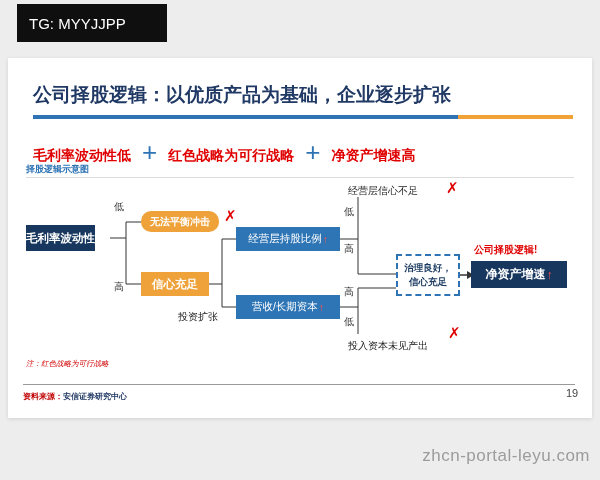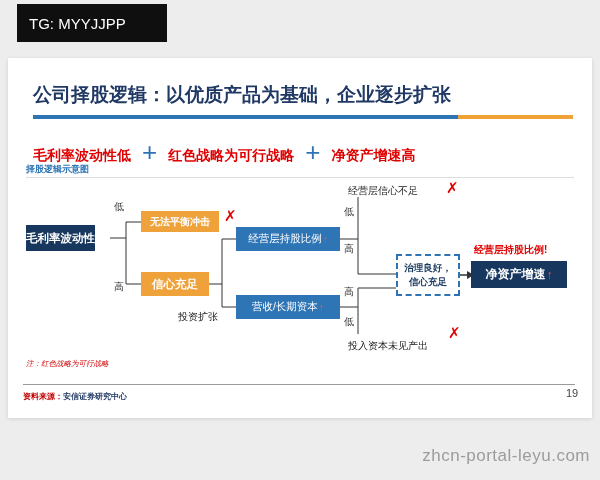--- a/index.html
+++ b/index.html
@@ -95,21 +95,21 @@
   <div class="section-label">择股逻辑示意图</div>
   <div class="section-line"></div>
 
   <div class="box navy" style="left:18px;top:167px;width:69px;height:26px;font-size:11.5px;">
     <span>毛利率波动性</span>
   </div>
 
   <div class="lbl" style="left:106px;top:142px;">低</div>
   <div class="lbl" style="left:106px;top:222px;">高</div>
 
-  <div class="box orange" style="left:133px;top:153px;width:78px;height:21px;font-size:10px;">
+  <div class="box orange" style="left:133px;top:153px;width:78px;height:21px;font-size:10px;border-radius:10px;">
     <span>无法平衡冲击</span>
   </div>
   <div class="cross" style="left:216px;top:149px;">✗</div>
 
   <div class="box orange" style="left:133px;top:214px;width:68px;height:24px;font-size:11.5px;">
     <span>信心充足</span>
   </div>
 
   <div class="box blue" style="left:228px;top:169px;width:104px;height:24px;font-size:10.5px;">
     <span>经营层持股比例</span>
@@ -132,21 +132,21 @@
   <div class="cross" style="left:438px;top:121px;">✗</div>
 
   <div class="small-text" style="left:340px;top:281px;">投入资本未见产出</div>
   <div class="cross" style="left:440px;top:266px;">✗</div>
 
   <div class="dashed-box">
     <div>治理良好，</div>
     <div>信心充足</div>
   </div>
 
-  <div class="verified">经营层持股比例!</div>
+  <div class="verified">公司择股逻辑!</div>
 
   <div class="box navy" style="left:463px;top:203px;width:96px;height:27px;font-size:12px;">
     <span>净资产增速</span>
       <span class="up">↑</span>
   </div>
 
   <div class="note">注：红色战略为可行战略</div>
   <div class="divider"></div>
   <div class="source">
     <span class="src-label">资料来源：</span><span class="src-value">安信证券研究中心</span>

